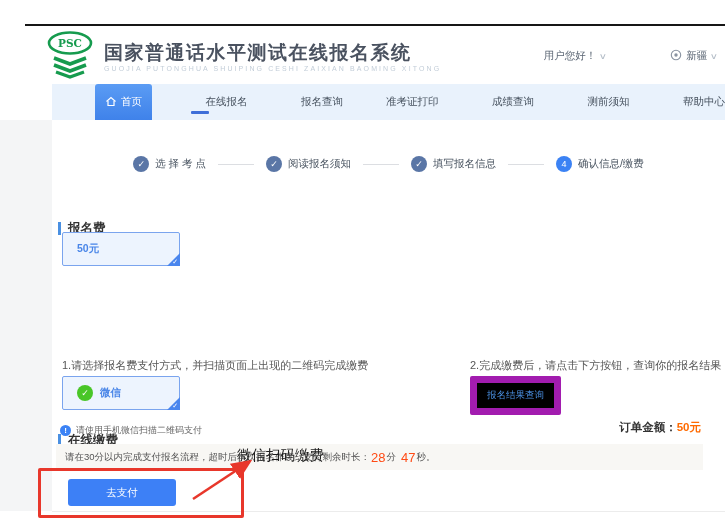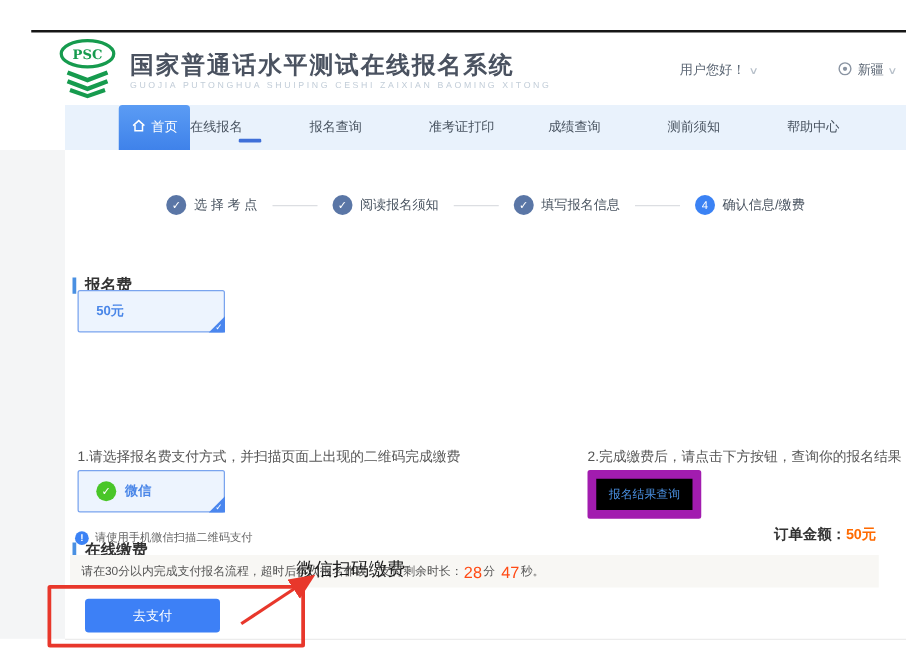--- a/index.html
+++ b/index.html
@@ -22,21 +22,21 @@
   .hdr-group { display:flex; align-items:center; gap:4px; cursor:pointer;margin-left:40px; }
   .hdr-gap { width:14px; }
 
   
   .nav { position:absolute; top:84px; left:52px; right:0; height:36px; background:#e9f2fc; display:flex;padding-left:43px; }
   .nav-home {
     width:57px; height:36px; background:linear-gradient(#5b9cf4,#3f82ea); color:#fff;
     display:flex; align-items:center; justify-content:center; gap:4px; font-size:10.5px;
     border-radius:3px 3px 0 0; cursor:pointer;
   }
-  .nav-item { flex:1; display:flex; align-items:center; justify-content:flex-start; font-size:10.5px; color:#47525f; position:relative; cursor:pointer; }
+  .nav-item { flex:1; display:flex; align-items:center; justify-content:flex-end; font-size:10.5px; color:#47525f; position:relative; cursor:pointer; }
   .nav-item .underline { position:absolute; bottom:6px; left:50%; transform:translateX(-50%); width:18px; height:3px; background:#3f6fd8; border-radius:1px; }
 
   
   .left-strip { position:absolute; top:120px; left:0; width:52px; height:391px; background:#f4f5f6; }
   .content { position:absolute; top:120px; left:52px; width:673px; height:391px; background:#fff; border-bottom:1px solid #ececec; }
 
   
   .steps { position:absolute; top:36px; left:0; right:0; display:flex; align-items:center; justify-content:center; }
   .step { display:flex; align-items:center; gap:6px; }
   .step-circle { width:16px; height:16px; border-radius:50%; display:flex; align-items:center; justify-content:center; color:#fff; font-size:9px; flex:0 0 auto; }

